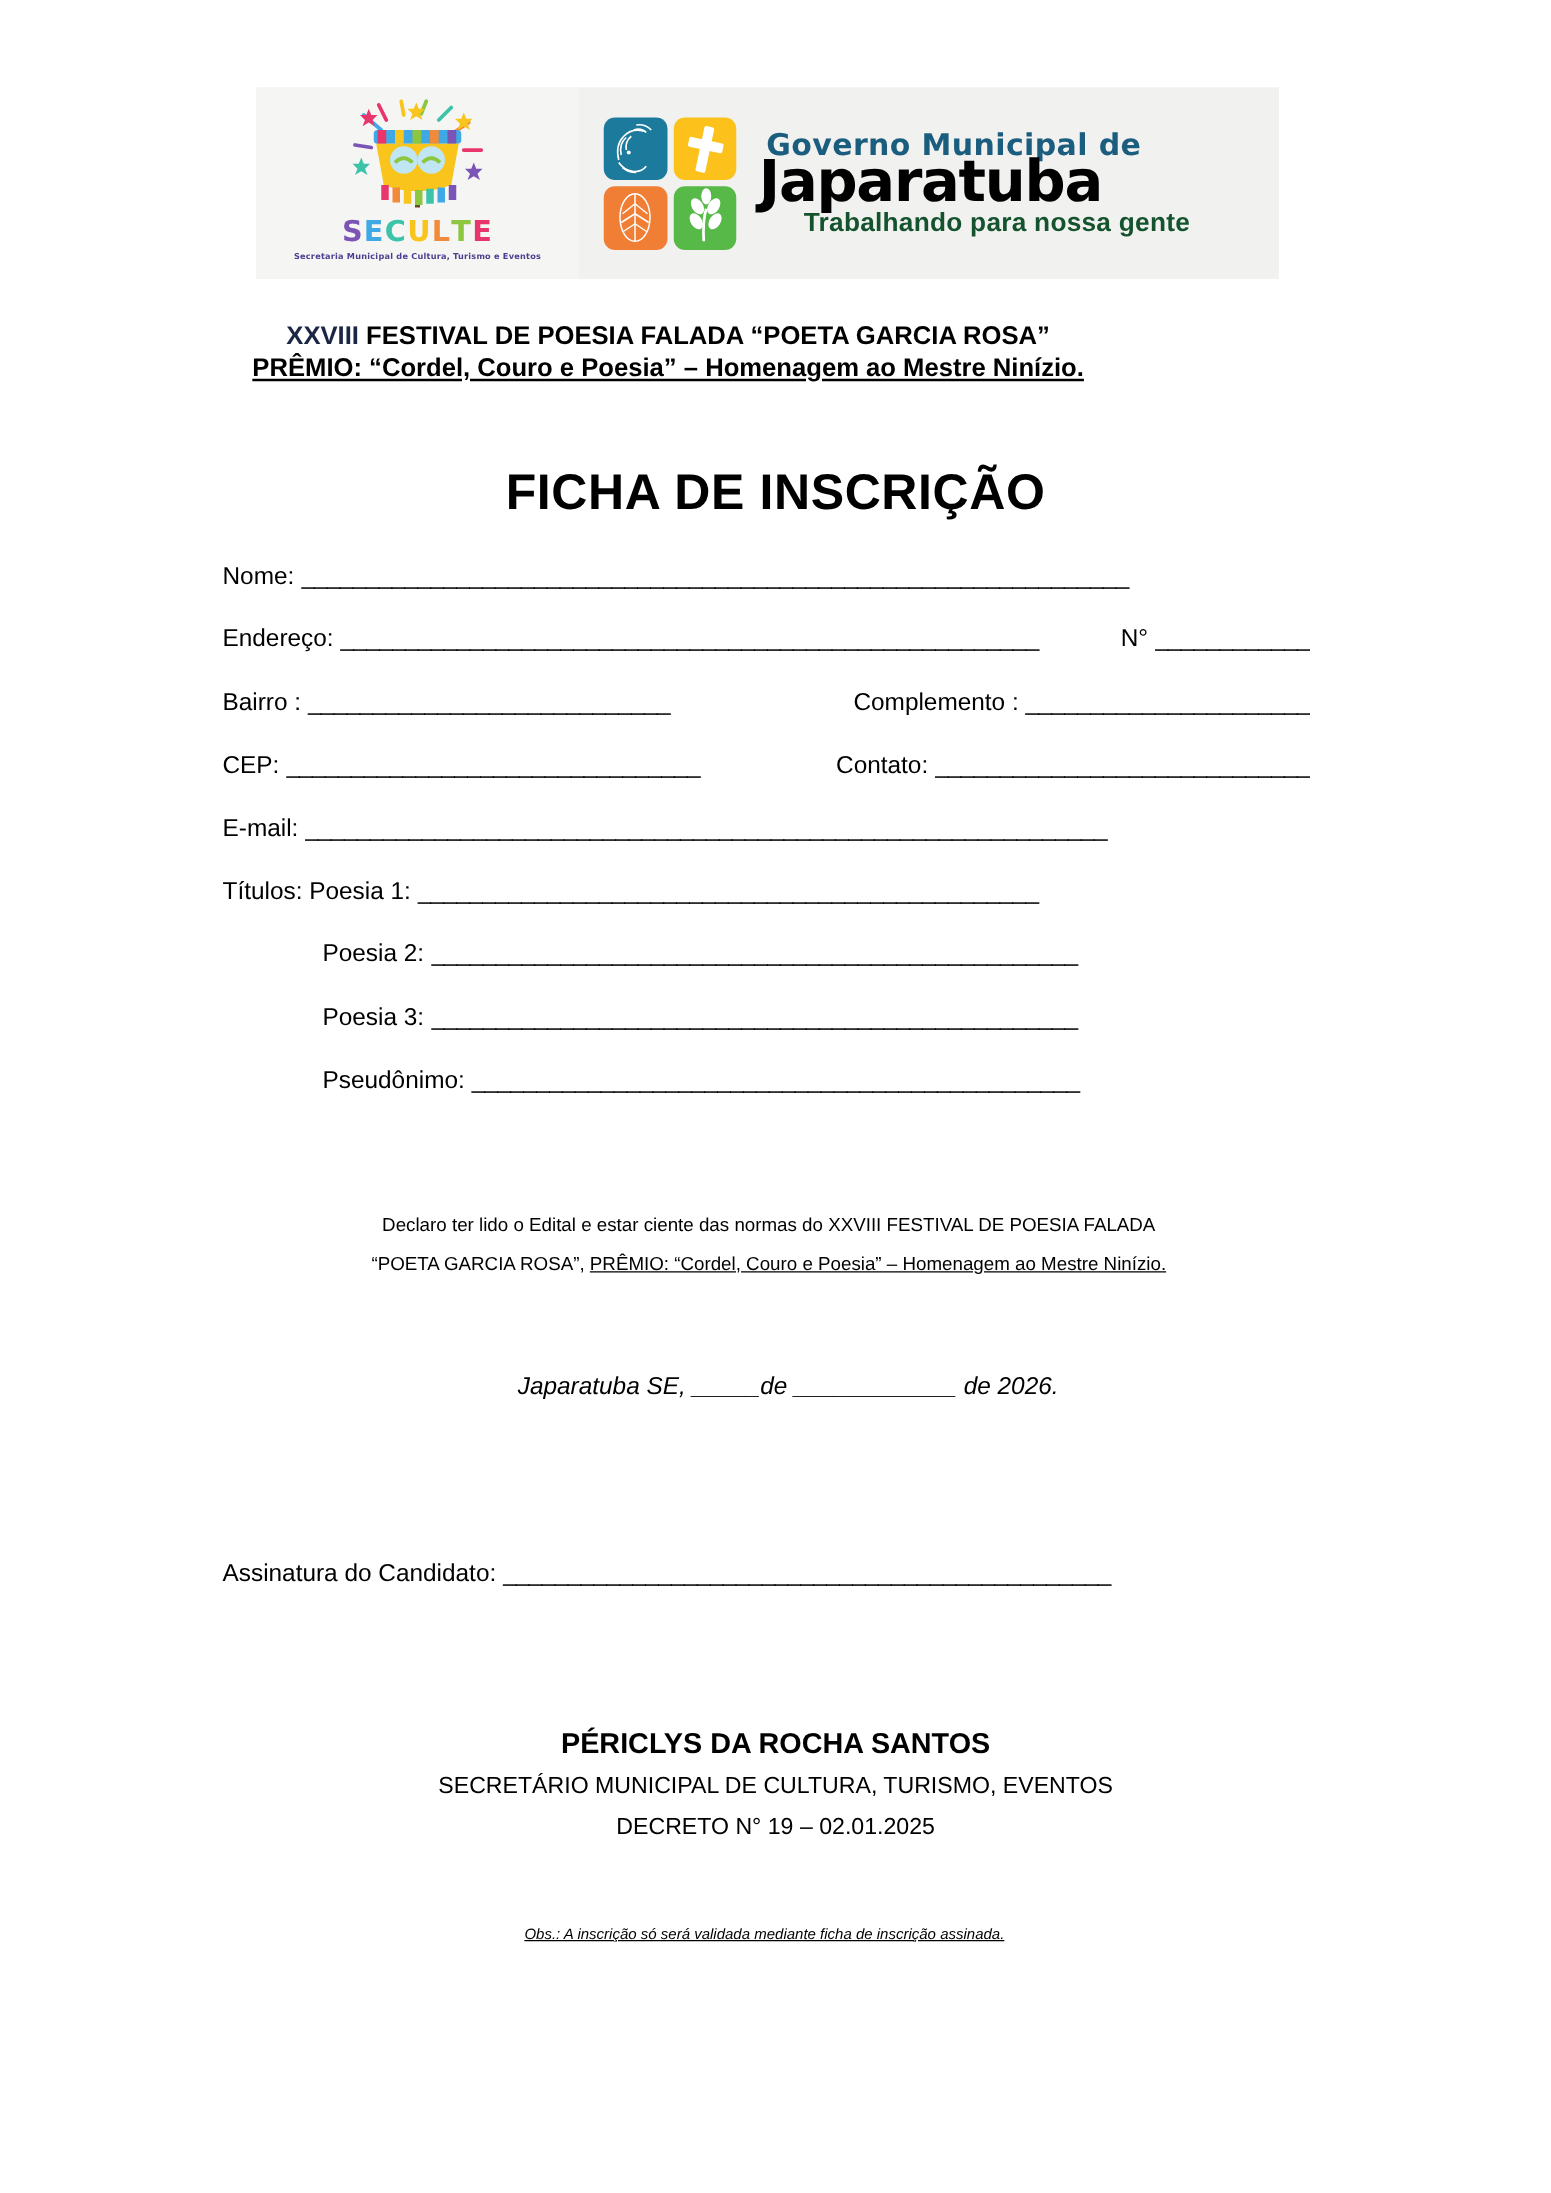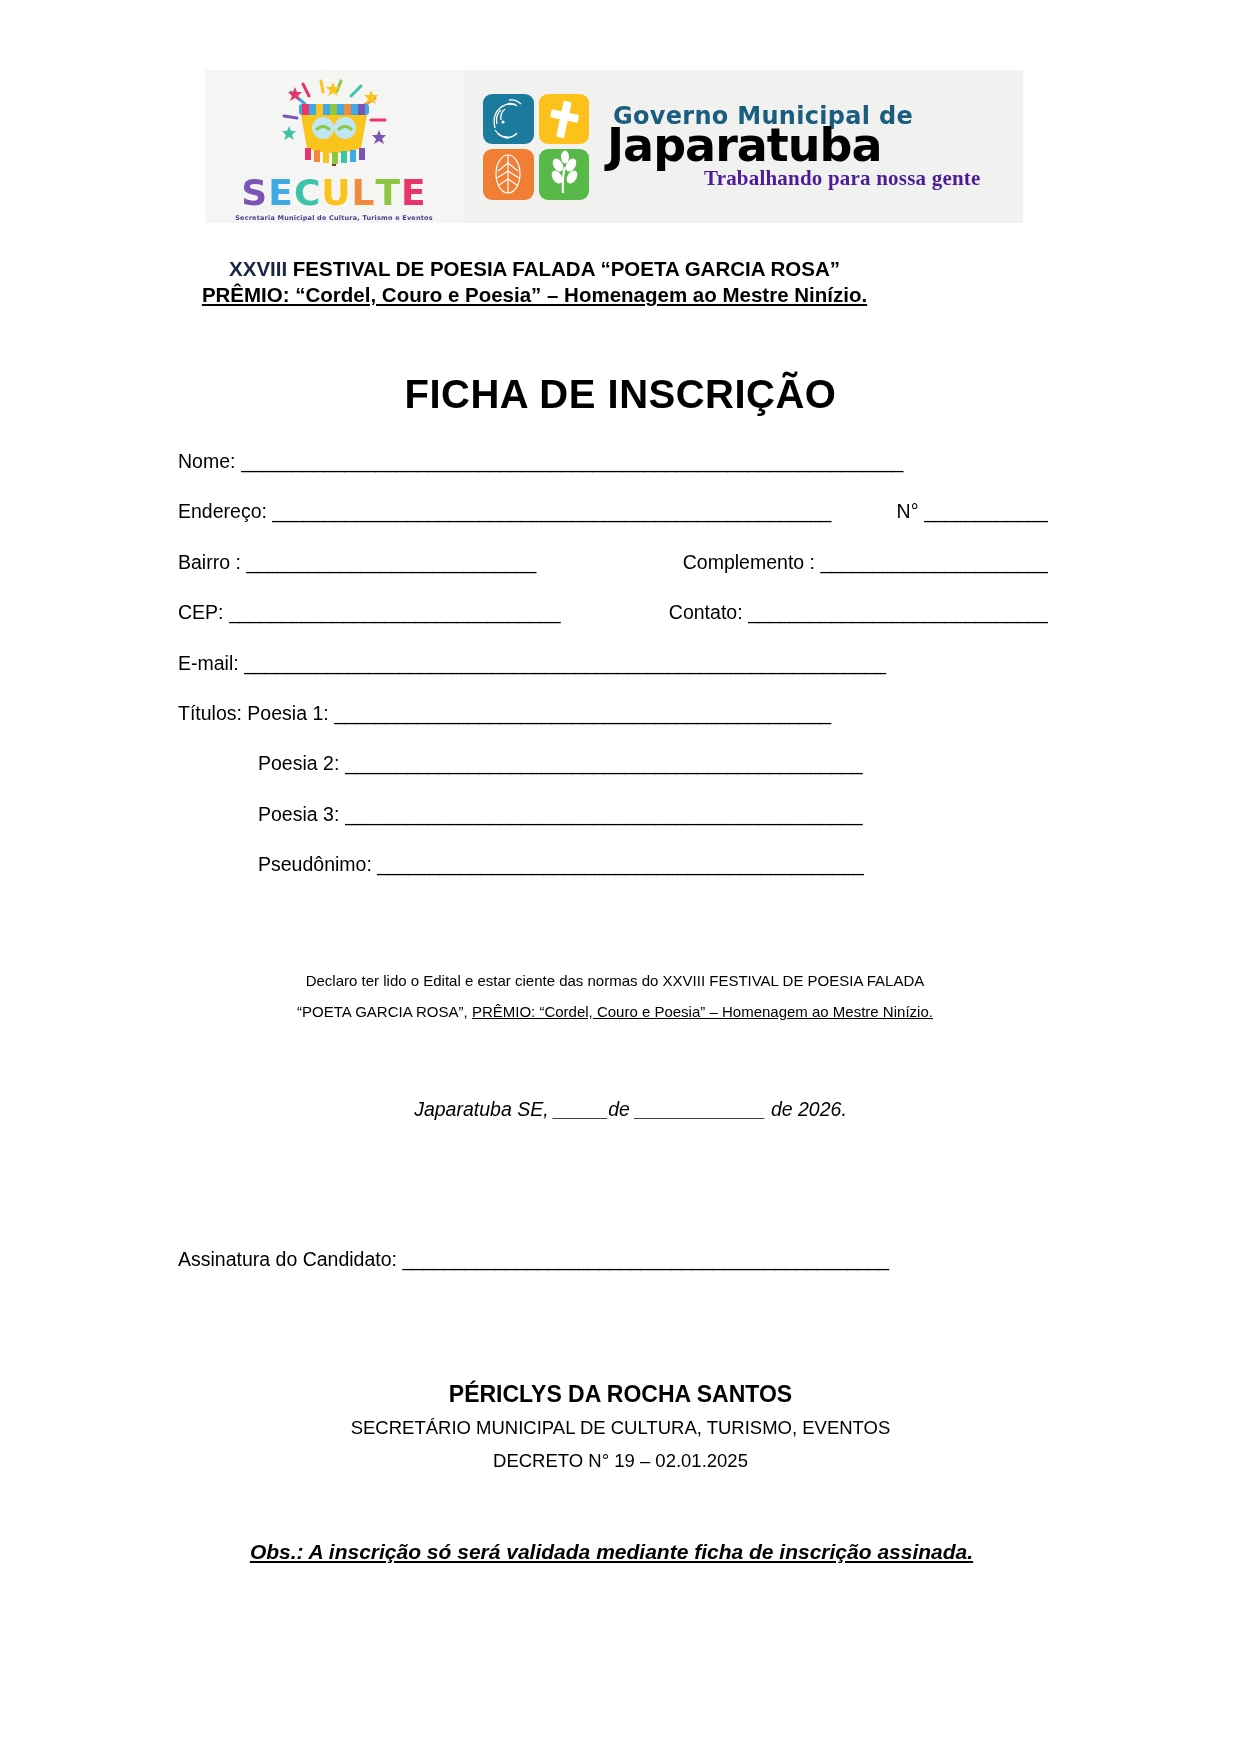--- a/index.html
+++ b/index.html
@@ -49,21 +49,21 @@
     flex: none;
   }
   .seculte-mark {
     width: 118px;
     height: 96px;
     position: relative;
   }
   .seculte-word {
     font-family: "DejaVu Sans", sans-serif;
     font-weight: 700;
-    font-size: 36px;
+    font-size: 23px;
     letter-spacing: 1px;
     line-height: 1;
     margin-top: 1px;
     white-space: nowrap;
   }
   .seculte-word span { display: inline-block; }
   .sw-s { color: #7b55b5; }
   .sw-e { color: #3fa9e6; }
   .sw-c { color: #3cc4a8; }
   .sw-u { color: #f9c51c; }
@@ -119,27 +119,27 @@
   .jap-name {
     font-family: "DejaVu Sans", sans-serif;
     font-weight: 700;
     font-size: 46px;
     color: #000000;
     letter-spacing: -1px;
     line-height: .95;
     margin-top: -4px;
   }
   .jap-slogan {
-    font-family: Liberation Serif, serif;
+    font-family: Liberation Sans, sans-serif;
     font-weight: 700;
     font-size: 21px;
-    color: #4c1d95;
+    color: #14532d;
     letter-spacing: .2px;
     margin-top: 1px;
-    margin-left: 97px;
+    margin-left: 36px;
   }
 
   
   .title-lines {
     position: absolute;
     left: 0;
     top: 256px;
     width: 1069px;
     text-align: center;
     font-weight: 700;
@@ -236,22 +236,22 @@
   }
   .footer-name { font-weight: 700; font-size: 23px; }
 
   .obs {
     position: absolute;
     left: 0;
     top: 1540px;
     width: 1223px;
     text-align: center;
     font-style: italic;
-    font-weight: 700;
-    font-size: 21px;
+    font-weight: 400;
+    font-size: 12px;
     text-decoration: underline;
   }
 </style>
 </head>
 <body>
 
 <div class="page">
 
   <div class="logo-band">
 

